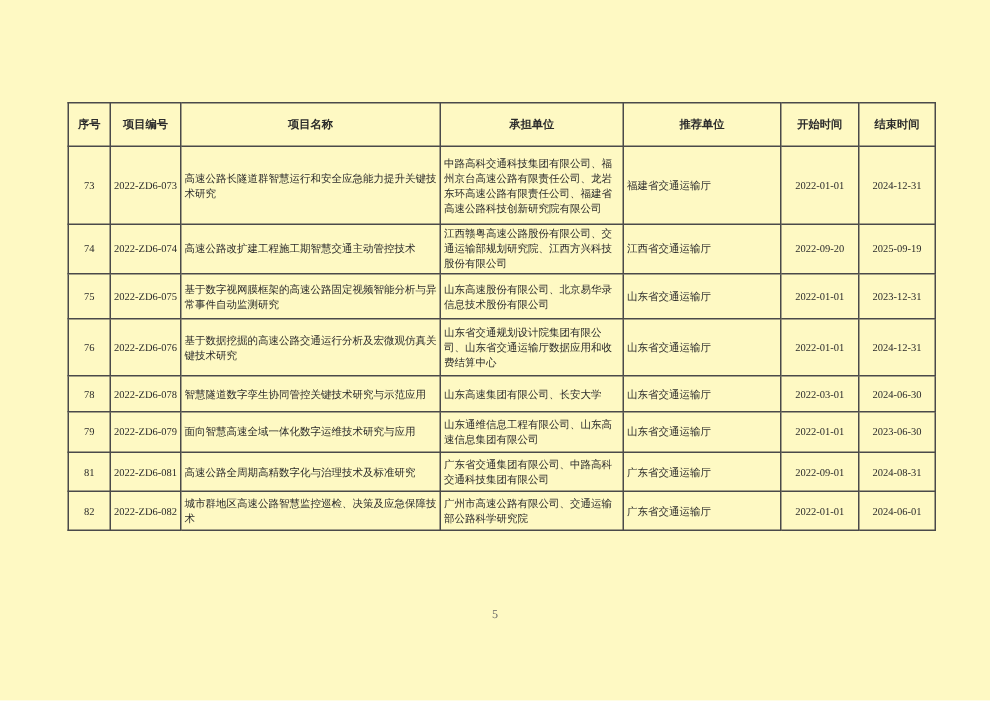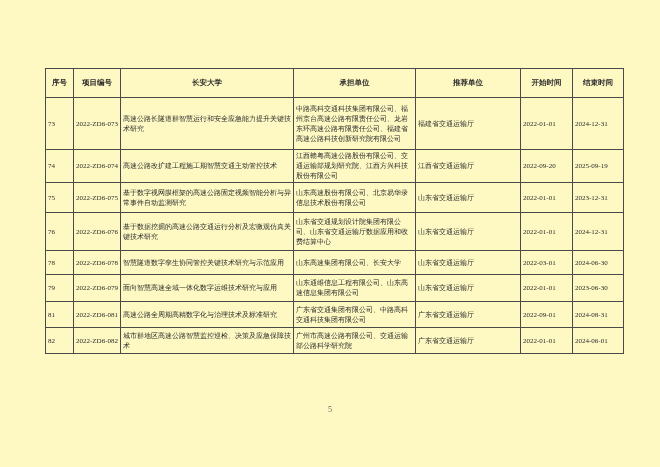--- a/index.html
+++ b/index.html
@@ -38,21 +38,21 @@
     font-weight: bold;
     text-align: center;
     height: 26px;
   }
   .section-row td {
     font-weight: bold;
     text-align: center;
     font-size: 7.5px;
     height: 14px;
   }
-  .c-center { }
+  .c-center { text-align: center; }
   .c-left   { text-align: left; }
   .pagenum {
     position: absolute;
     left: 0;
     right: 0;
     top: 405px;
     text-align: center;
     font-size: 8px;
     color: #666666;
   }
@@ -69,21 +69,21 @@
       <col style="width:173px">
       <col style="width:122px">
       <col style="width:105px">
       <col style="width:52px">
       <col style="width:51px">
     </colgroup>
     <thead>
       <tr>
         <th>序号</th>
         <th>项目编号</th>
-        <th>长安大学</th>
+        <th>项目名称</th>
         <th>承担单位</th>
         <th>推荐单位</th>
         <th>开始时间</th>
         <th>结束时间</th>
       </tr>
     </thead>
     <tbody>
 
       <tr style="height:52px">
         <td class="c-center">73</td>

